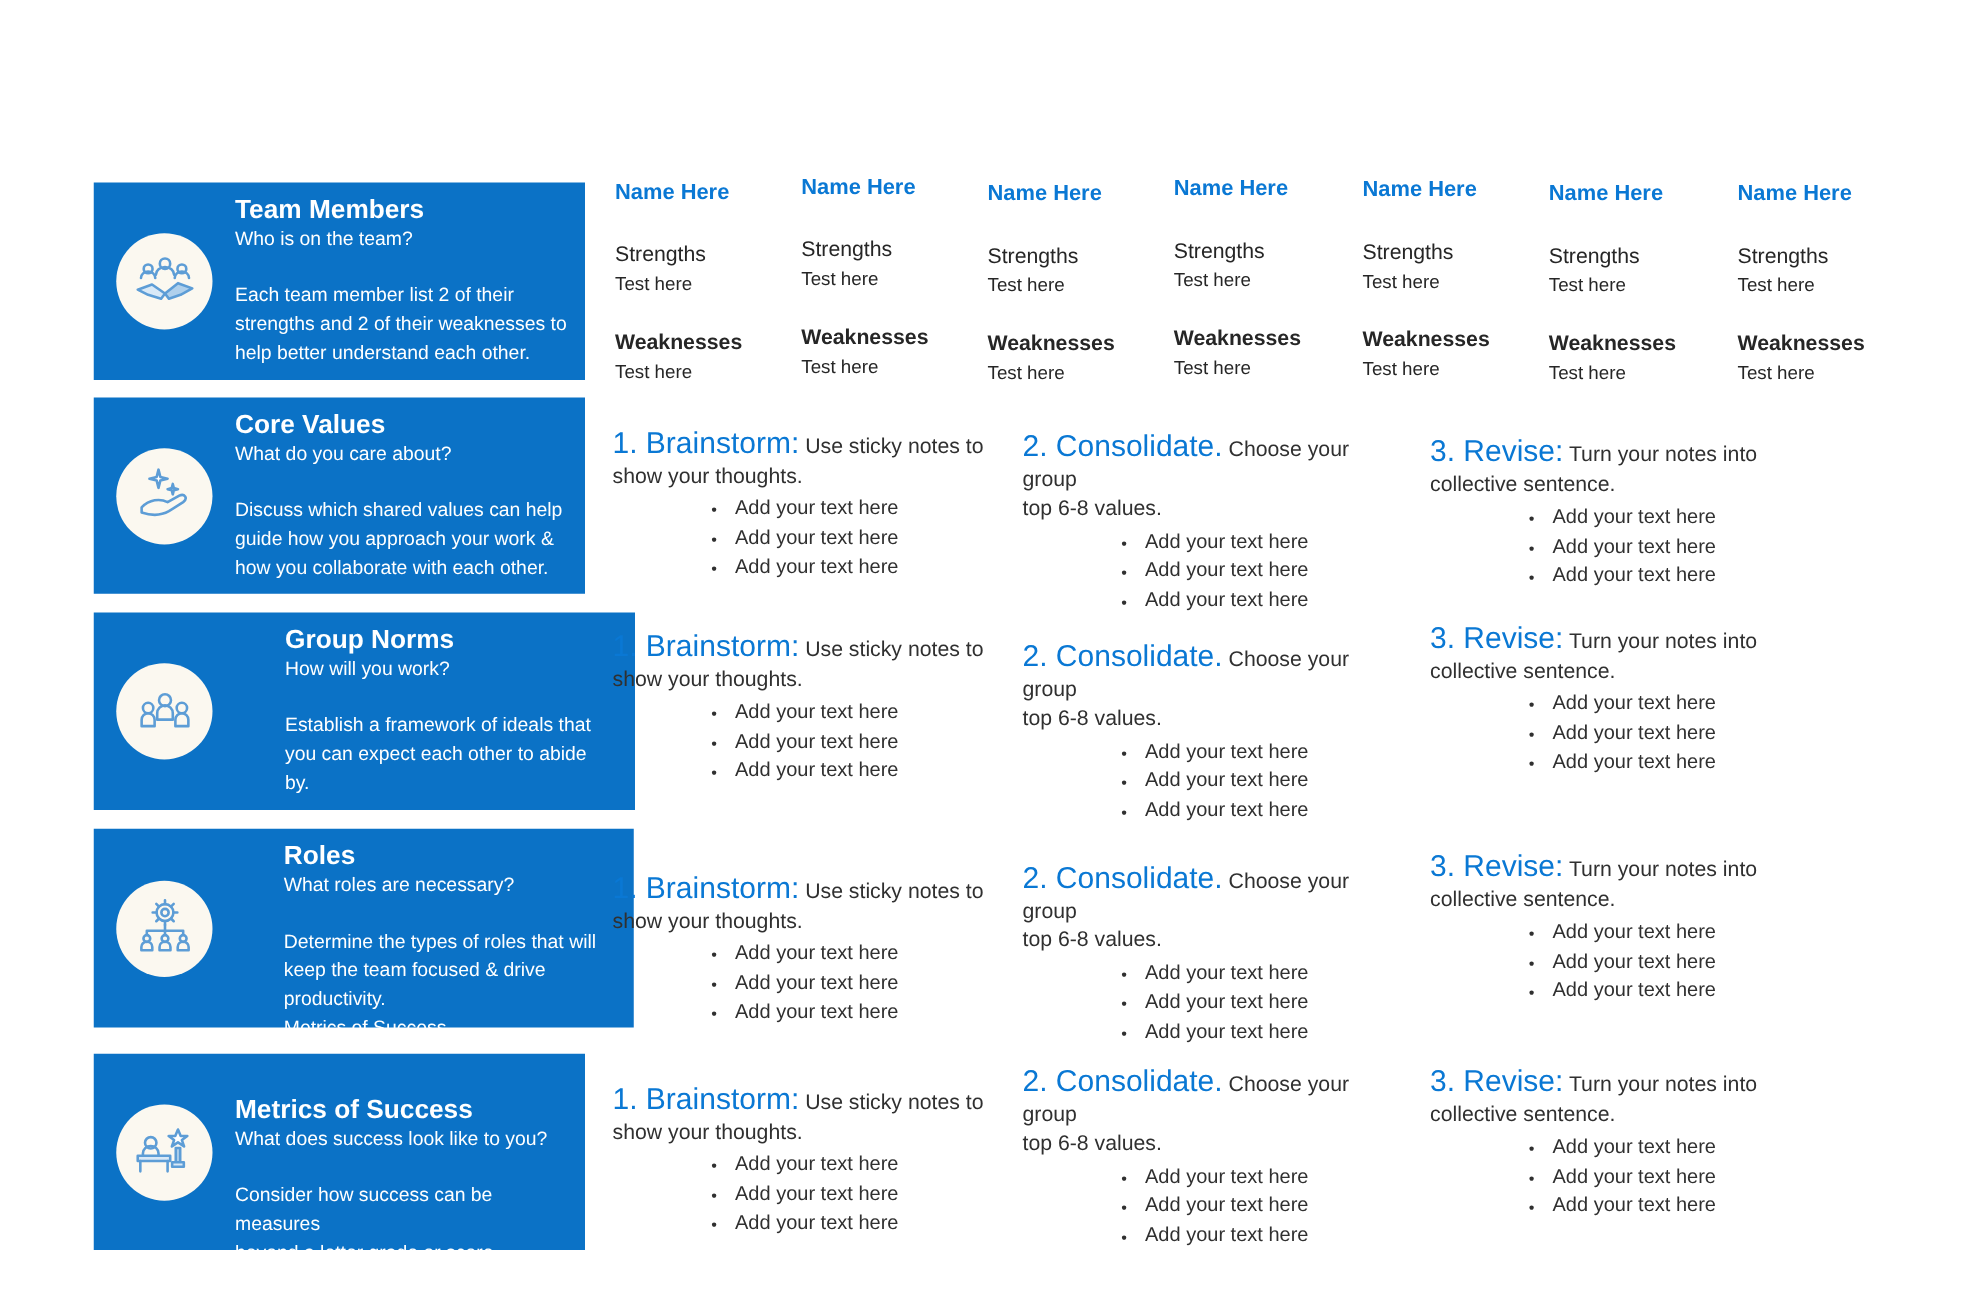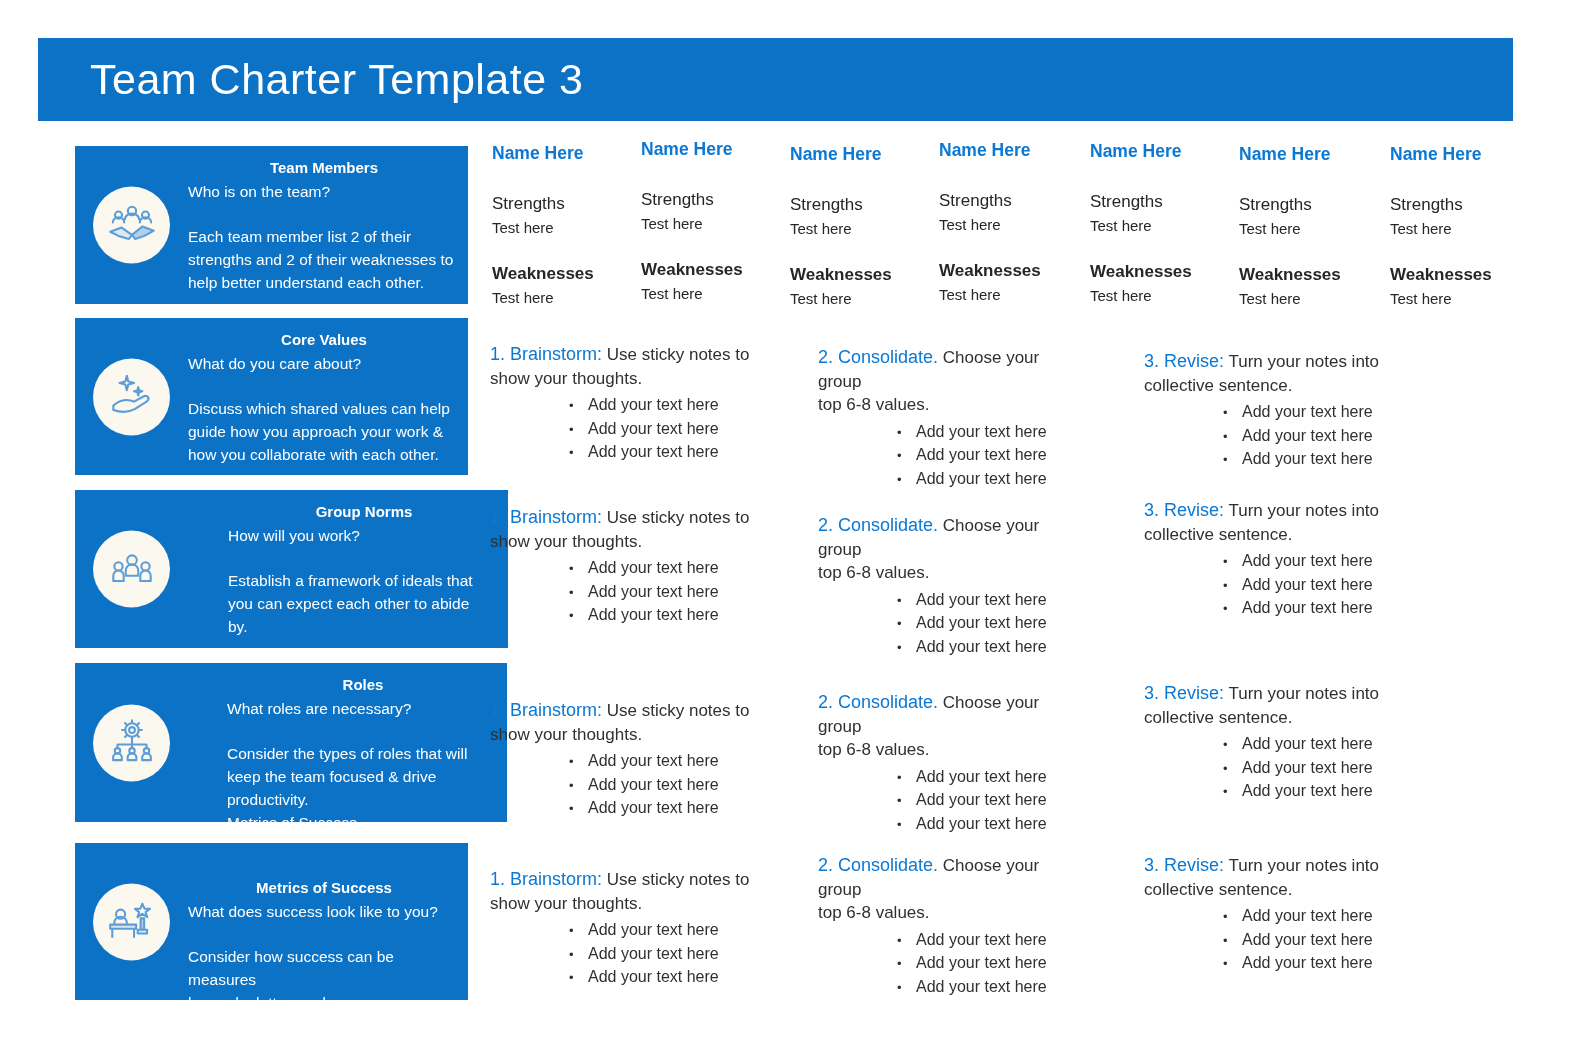--- a/index.html
+++ b/index.html
@@ -17,44 +17,41 @@
   .header .title{margin-left:52px;font-size:43px;font-weight:400;color:#ffffff;letter-spacing:.5px;}
   
   .sbox{position:absolute;left:75px;width:393px;background:var(--blue);color:#fff;}
   .sbox .icon{
     position:absolute;left:18px;top:50%;transform:translateY(-50%);
     width:77px;height:77px;border-radius:50%;background:#fbf8f0;
     display:flex;align-items:center;justify-content:center;
   }
   .sbox .content{margin-left:113px;padding:10px 8px 0 0;font-size:15.5px;line-height:23px;}
   .sbox .content.tall-pad{padding-top:33px;}
-  .sbox .s-title{font-size:15px;font-weight:700;line-height:24px;text-align:center;}
+  .sbox .s-title{font-size:21px;font-weight:700;line-height:24px;}
   .sbox .spacer{height:22px;}
   
   .member{position:absolute;color:#262626;white-space:nowrap;}
   .m-name{font-size:17.5px;font-weight:700;color:var(--accent);line-height:20px;}
   .m-lab{margin-top:31px;font-size:17px;line-height:20px;}
   .m-val{margin-top:5px;font-size:15px;line-height:18px;}
   .m-lab2{margin-top:27px;font-weight:bold;}
   
   .step{position:absolute;font-size:17px;line-height:23.5px;color:#303030;}
-  .step .lead{color:var(--accent);font-size:18px;}
+  .step .lead{color:var(--accent);font-size:24px;}
   .step ul{list-style:none;margin:3px 0 0 0;padding:0;font-size:16px;}
   .step li{position:relative;padding-left:98px;line-height:23.5px;white-space:nowrap;}
   .step li .dot{position:absolute;left:79px;font-size:13px;top:1px;}
   svg.ic{stroke:#5D9DD6;fill:none;stroke-width:2;stroke-linecap:round;stroke-linejoin:round;}
 </style>
 </head>
 <body>
 
 <div class="page">
 
-  <div class="header">
-    <div class="title">Team Charter Template 3</div>
-  </div>
 
   <div class="sbox" style="top:146px;height:158px;">
     <span class="icon">
       <svg class="ic" width="54" height="54" viewBox="-26 -26 52 52">
         <circle cx="0" cy="-14" r="4"></circle>
           <path d="M-7,-5.5 a7,6 0 0 1 14,0"></path>
         <circle cx="-13" cy="-10" r="3.4"></circle>
           <path d="M-18.5,-3 a5.5,5 0 0 1 11,0"></path>
         <circle cx="13" cy="-10" r="3.4"></circle>
           <path d="M7.5,-3 a5.5,5 0 0 1 11,0"></path>
@@ -123,21 +120,21 @@
         <circle cx="0" cy="8" r="2.6"></circle>
           <path d="M-4.2,17 L-4.2,14.5 A4.2,4 0 0 1 4.2,14.5 L4.2,17 Z"></path>
         <circle cx="14" cy="8" r="2.6"></circle>
           <path d="M9.8,17 L9.8,14.5 A4.2,4 0 0 1 18.2,14.5 L18.2,17 Z"></path>
       </svg>
     </span>
     <div class="content">
       <div class="s-title">Roles</div>
       <div>What roles are necessary?</div>
       <div class="spacer"></div>
-      <div>Consider the types of roles that will</div>
+      <div>Determine the types of roles that will</div>
       <div>keep the team focused &amp; drive</div>
       <div>productivity.</div>
       <div>Metrics of Success</div>
     </div>
   </div>
 
   <div class="sbox" style="top:843px;height:157px;">
     <span class="icon">
       <svg class="ic" width="54" height="54" viewBox="-26 -26 52 52">
         <circle cx="-11" cy="-7" r="4.4"></circle>

